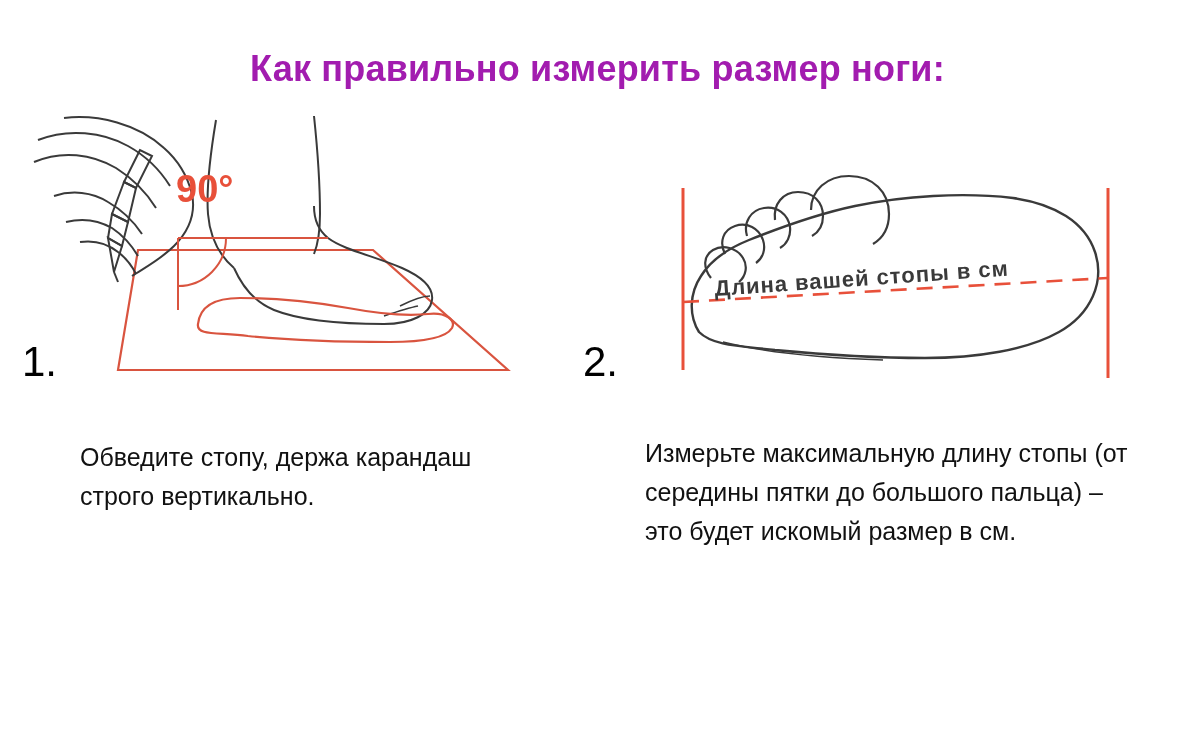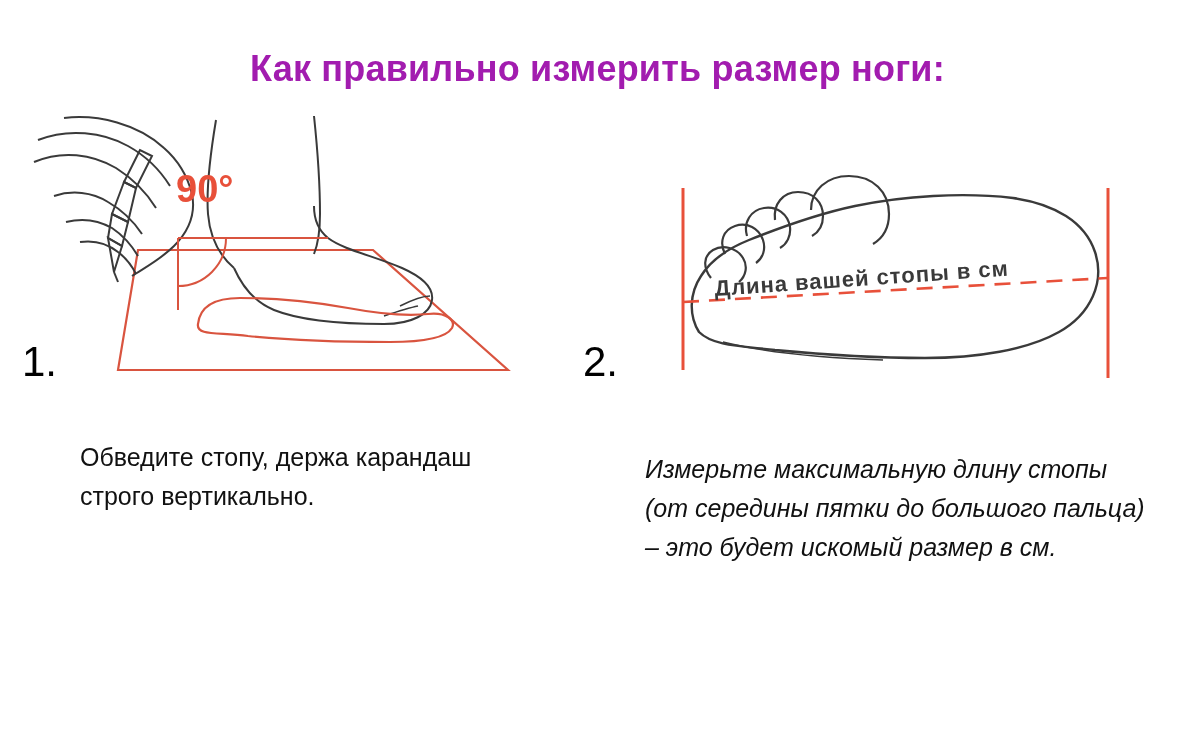--- a/index.html
+++ b/index.html
@@ -58,24 +58,23 @@
     font-size: 25px;
     line-height: 1.55;
     color: #111;
   }
   .caption-1 {
     top: 328px;
     left: 80px;
     width: 470px;
   }
   .caption-2 {
-    top: 340px;
+    top: 324px;
     left: 70px;
     width: 500px;
-    font-style: italic;
   }
   svg { display: block; }
   .svg-wrap { position: absolute; top: 0; left: 0; margin-left: 28px; }
 </style>
 </head>
 <body>
 
 <div class="page">
 
   <div class="title">Как правильно измерить размер ноги:</div>

